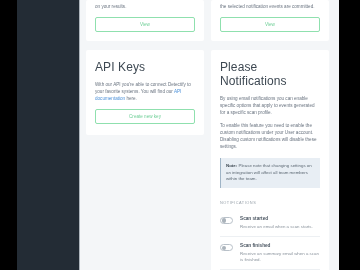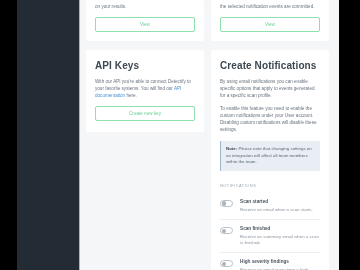--- a/index.html
+++ b/index.html
@@ -88,22 +88,22 @@
     background: #ffffff;
     border: 0.8px solid #8fe0ae;
     border-radius: 2px;
     cursor: pointer;
   }
 
   
   .card-body { padding: 10px 9px 11px 9px; }
 
   .card-title {
-    font-size: 10px;
-    font-weight: bold;
+    font-size: 12px;
+    font-weight: normal;
     color: #3d4852;
     letter-spacing: 0.1px;
     margin-bottom: 7px;
   }
 
   .card-para {
     font-size: 4.6px;
     line-height: 7px;
     color: #6a7480;
   }
@@ -205,21 +205,21 @@
 
     <div class="col col-right">
 
       <div class="card card-partial">
         <div class="partial-text">the selected notification events are committed.</div>
         <div class="btn-outline">View</div>
       </div>
 
       <div class="card">
         <div class="card-body">
-          <div class="card-title">Create Notifications</div>
+          <div class="card-title">Please Notifications</div>
           <div class="card-para">By using email notifications you can enable specific options that apply to events generated for a specific scan profile.</div>
           <div class="card-para">To enable this feature you need to enable the custom notifications under your User account. Disabling custom notifications will disable these settings.</div>
 
           <div class="note">
             <b>Note:</b><span> Please note that changing settings on an integration will affect all team members within the team.</span>
           </div>
 
           <div class="section-label">NOTIFICATIONS</div>
 
           <div class="notif-list">

